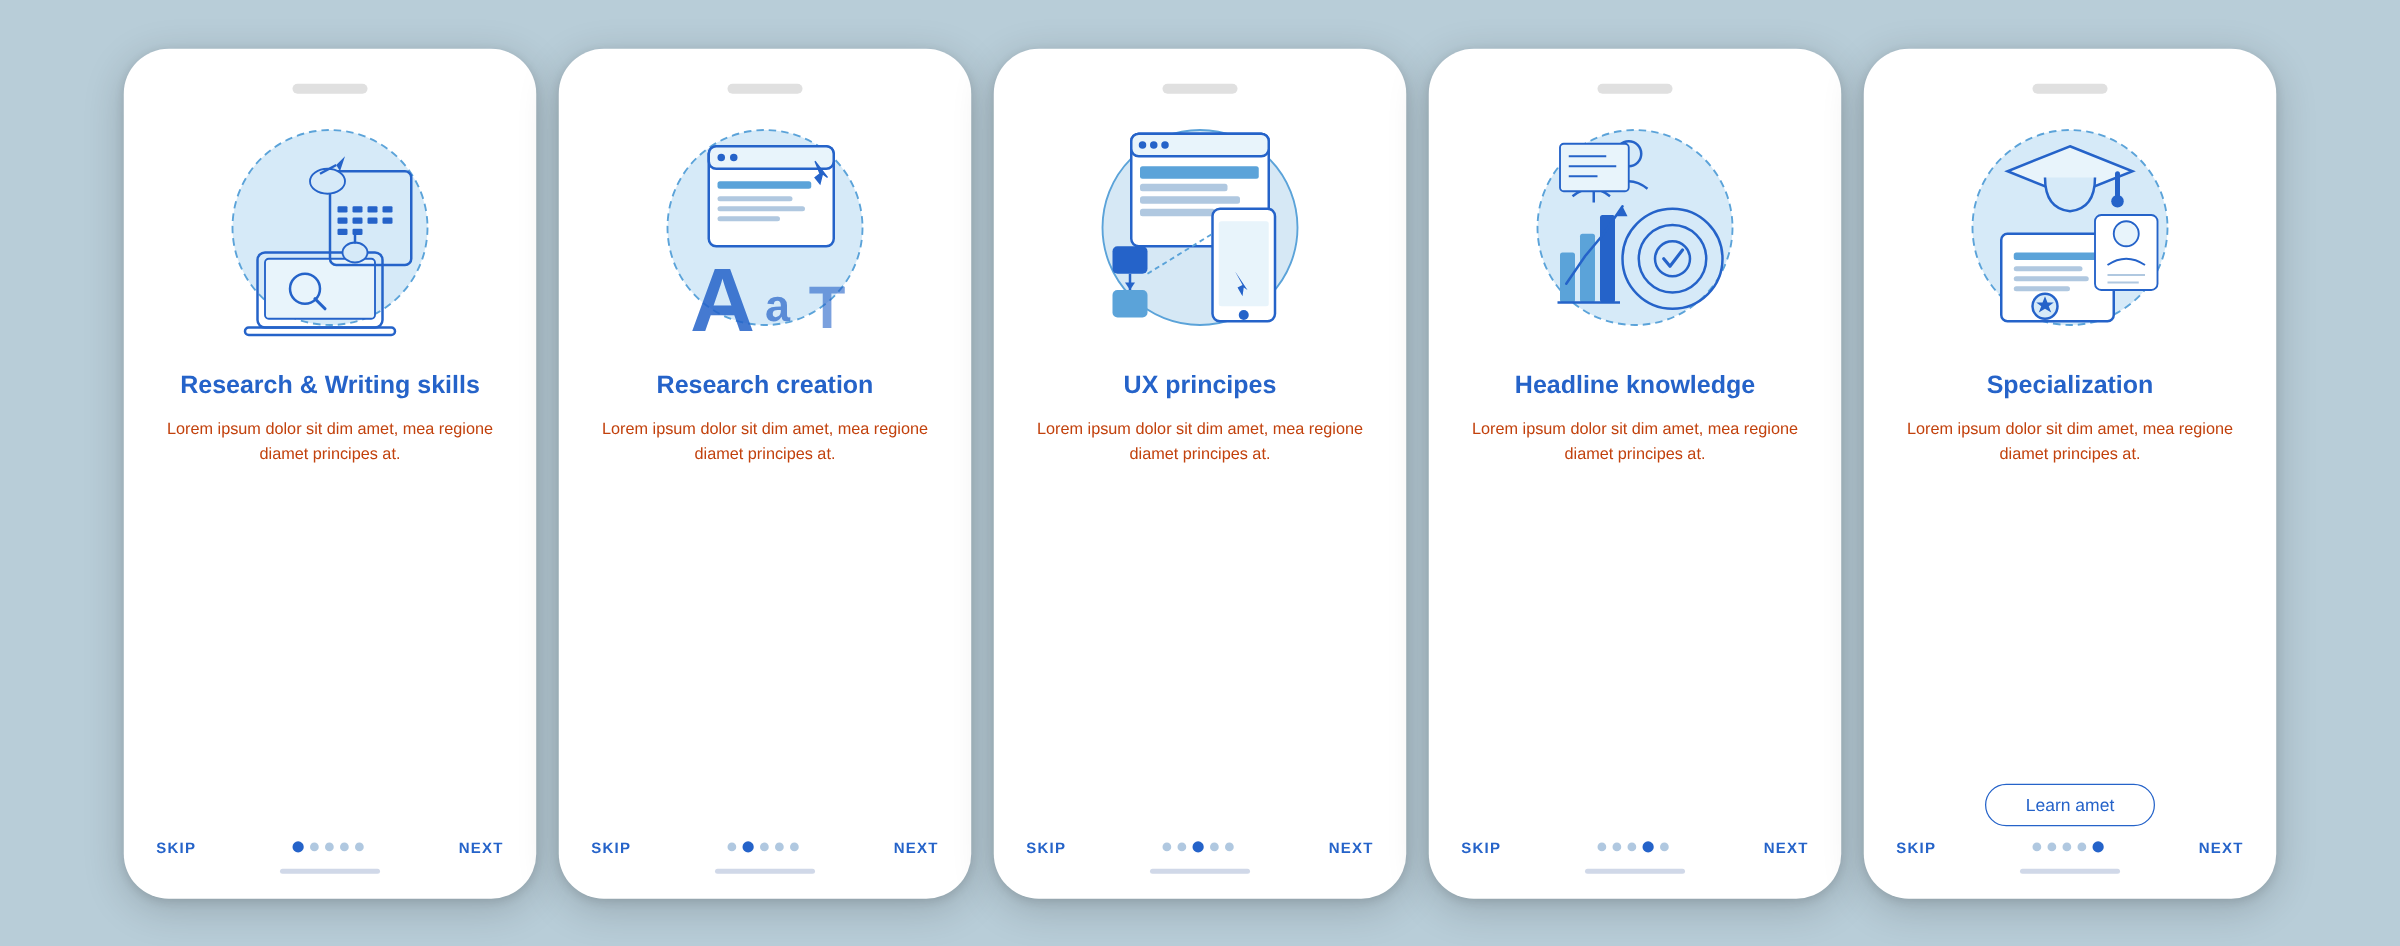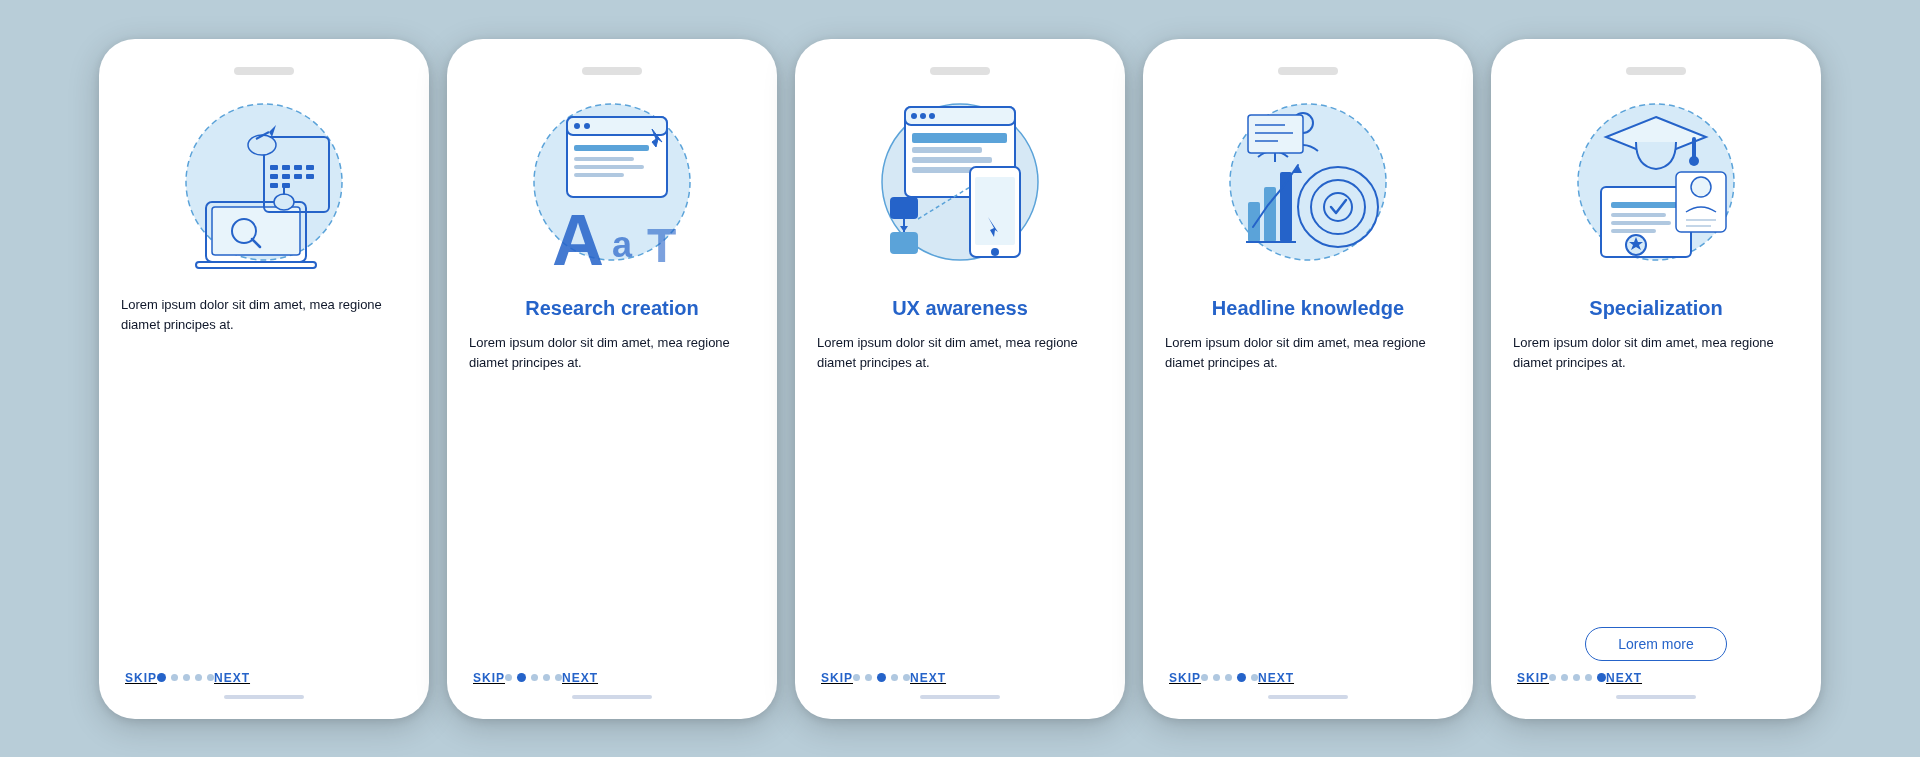--- a/index.html
+++ b/index.html
@@ -58,44 +58,45 @@
       font-size: 20px;
       font-weight: 600;
       color: #2563c9;
       text-align: center;
       margin-bottom: 12px;
       line-height: 1.3;
     }
 
     .phone-desc {
       font-size: 13px;
-      color: #0f172a;
+      color: #c2410c;
+      text-align: center;
       line-height: 1.6;
       margin-bottom: 14px;
       flex: 1;
     }
 
     .learn-more-btn {
       border: 1.5px solid #2563c9;
       color: #2563c9;
       background: transparent;
       border-radius: 20px;
       padding: 8px 32px;
       font-size: 14px;
       cursor: pointer;
       margin-bottom: 10px;
     }
 
     .phone-nav {
       display: flex;
       align-items: center;
+      justify-content: space-between;
       width: 100%;
       padding: 0 4px;
       margin-top: auto;
-      text-decoration: underline;
     }
 
     .nav-skip, .nav-next {
       font-size: 12px;
       font-weight: 700;
       color: #2563c9;
       letter-spacing: 1px;
     }
 
     .dots {
@@ -162,20 +163,21 @@
         <rect x="108" y="96" width="8" height="5" rx="1" fill="#2563c9"></rect>
 
         <ellipse cx="88" cy="58" rx="14" ry="10" fill="#d6eaf8" stroke="#2563c9" stroke-width="1.5"></ellipse>
         <line x1="82" y1="52" x2="95" y2="45" stroke="#2563c9" stroke-width="2"></line>
         <polygon points="95,45 102,38 98,50" fill="#2563c9"></polygon>
 
         <ellipse cx="110" cy="115" rx="10" ry="8" fill="#d6eaf8" stroke="#2563c9" stroke-width="1.5"></ellipse>
         <line x1="110" y1="107" x2="110" y2="100" stroke="#2563c9" stroke-width="2" stroke-linecap="round"></line>
       </svg>
     </div>
+    <div class="phone-title">Research &amp; Writing skills</div>
     <div class="phone-desc">Lorem ipsum dolor sit dim amet, mea regione diamet principes at.</div>
     <div class="phone-nav">
       <span class="nav-skip">SKIP</span>
       <div class="dots">
         <div class="dot active"></div>
         <div class="dot"></div>
         <div class="dot"></div>
         <div class="dot"></div>
         <div class="dot"></div>
       </div>
@@ -250,21 +252,21 @@
         <rect x="20" y="110" width="28" height="22" rx="4" fill="#2563c9"></rect>
         <rect x="20" y="145" width="28" height="22" rx="4" fill="#5ba3d9"></rect>
         <line x1="34" y1="132" x2="34" y2="145" stroke="#2563c9" stroke-width="2"></line>
         <polygon points="34,145 30,139 38,139" fill="#2563c9"></polygon>
 
         <polygon points="118,130 128,145 125,143 124,150 120,143 124,141" fill="#2563c9"></polygon>
 
         <line x1="48" y1="132" x2="100" y2="100" stroke="#5ba3d9" stroke-width="1.5" stroke-dasharray="4,3"></line>
       </svg>
     </div>
-    <div class="phone-title">UX awareness</div>
+    <div class="phone-title">UX principes</div>
     <div class="phone-desc">Lorem ipsum dolor sit dim amet, mea regione diamet principes at.</div>
     <div class="phone-nav">
       <span class="nav-skip">SKIP</span>
       <div class="dots">
         <div class="dot"></div>
         <div class="dot"></div>
         <div class="dot active"></div>
         <div class="dot"></div>
         <div class="dot"></div>
       </div>
@@ -344,21 +346,21 @@
 
         <rect x="110" y="85" width="50" height="60" rx="5" fill="white" stroke="#2563c9" stroke-width="1.5"></rect>
         <circle cx="135" cy="100" r="10" fill="#e8f4fb" stroke="#2563c9" stroke-width="1.5"></circle>
         <path d="M120 125 Q135 115 150 125" fill="none" stroke="#2563c9" stroke-width="1.5"></path>
         <line x1="120" y1="133" x2="150" y2="133" stroke="#b0c8e0" stroke-width="1.5"></line>
         <line x1="120" y1="139" x2="145" y2="139" stroke="#b0c8e0" stroke-width="1.5"></line>
       </svg>
     </div>
     <div class="phone-title">Specialization</div>
     <div class="phone-desc">Lorem ipsum dolor sit dim amet, mea regione diamet principes at.</div>
-    <button class="learn-more-btn">Lorem more</button>
+    <button class="learn-more-btn">Learn amet</button>
     <div class="phone-nav">
       <span class="nav-skip">SKIP</span>
       <div class="dots">
         <div class="dot"></div>
         <div class="dot"></div>
         <div class="dot"></div>
         <div class="dot"></div>
         <div class="dot active"></div>
       </div>
       <span class="nav-next">NEXT</span>

